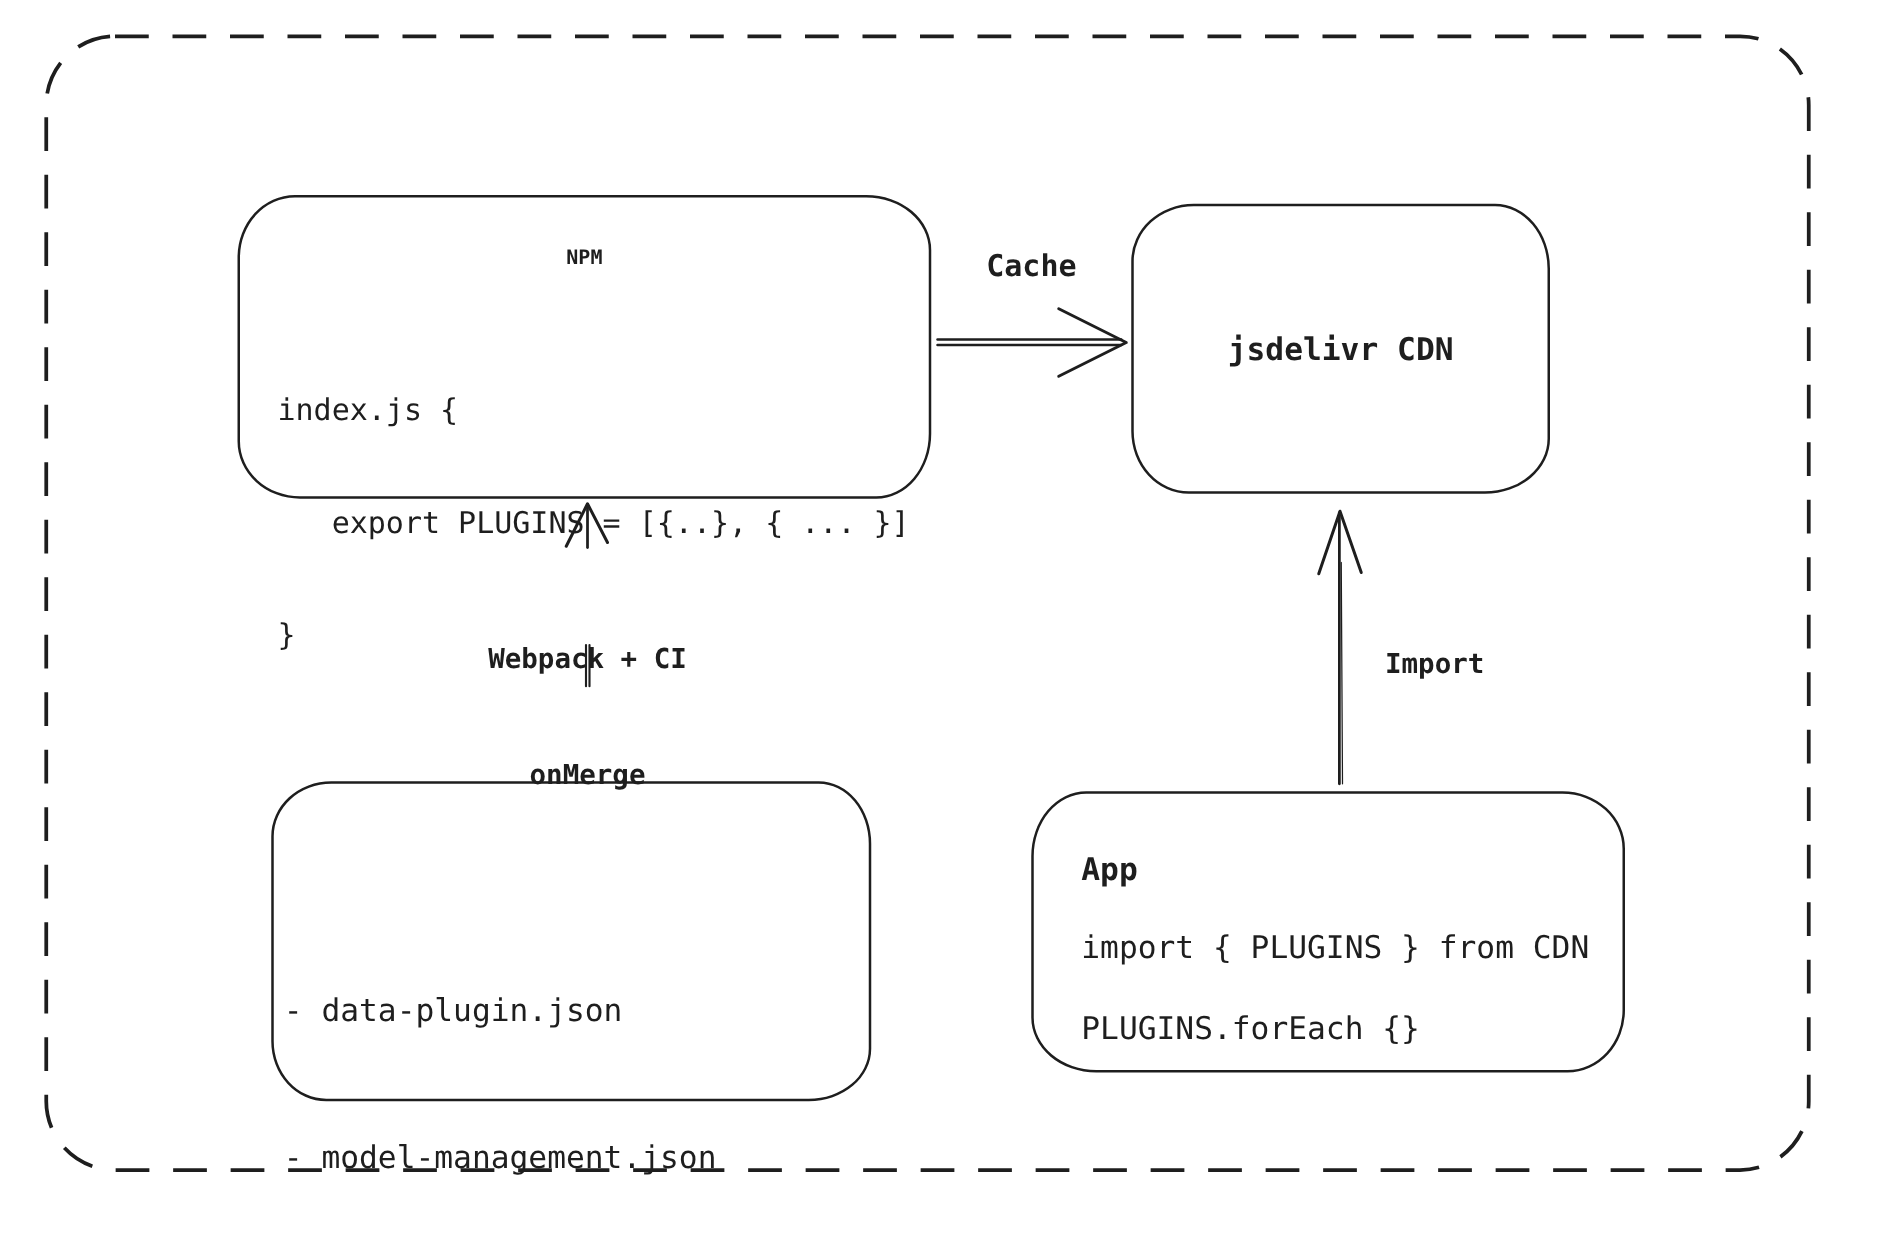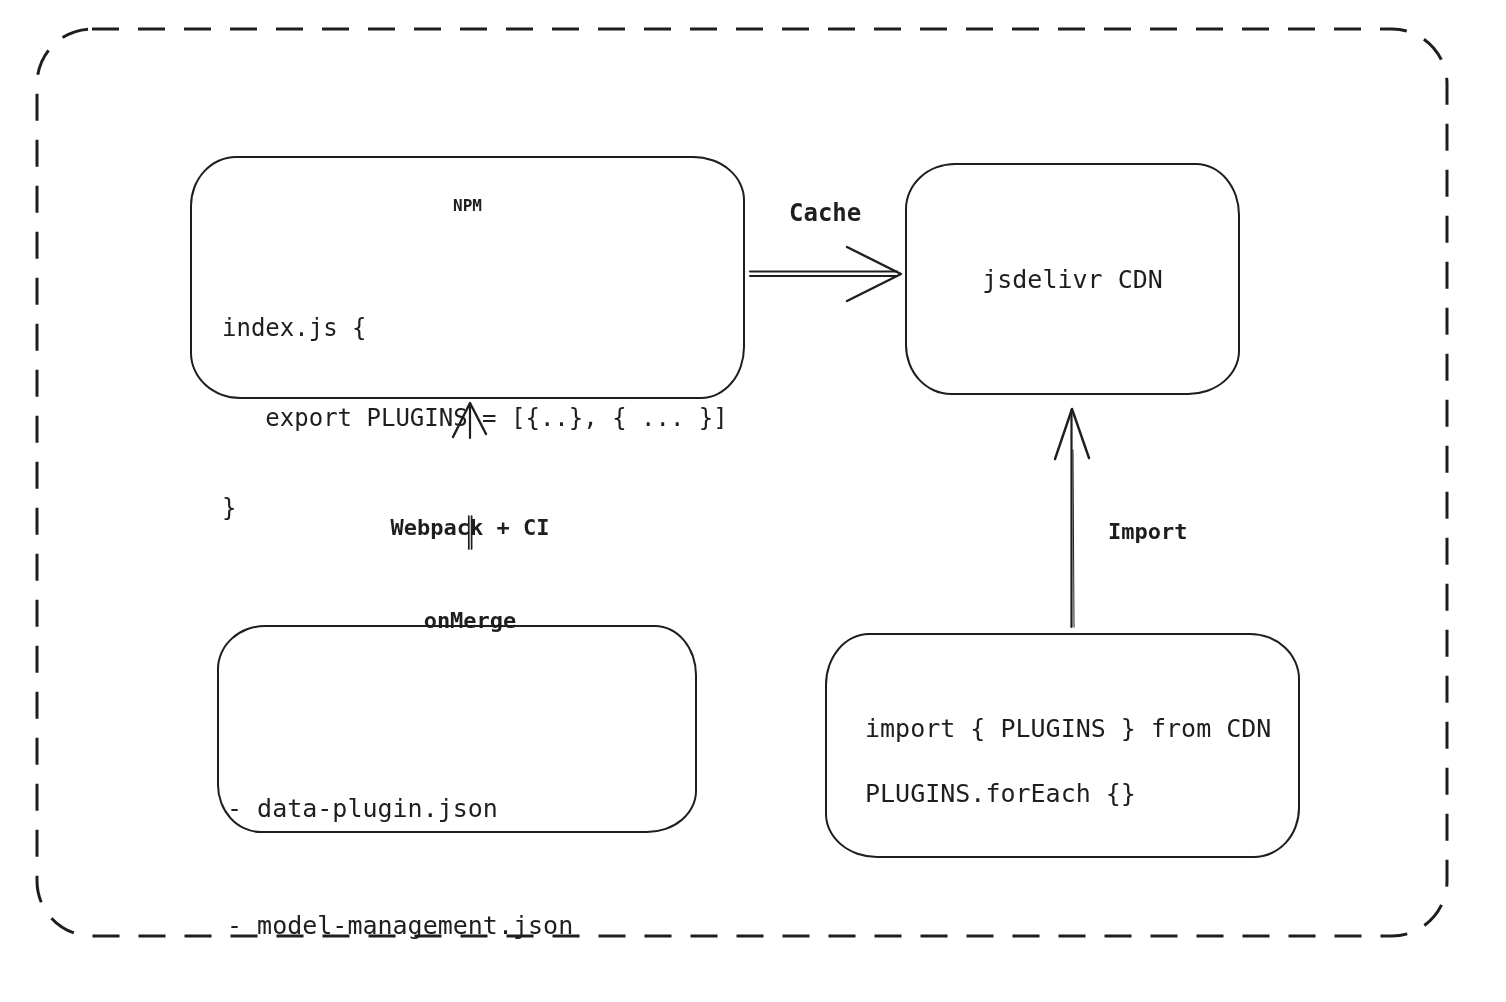--- a/index.html
+++ b/index.html
@@ -59,25 +59,25 @@
   .node-cdn {
     left: 905px; top: 163px;
     width: 335px; height: 232px;
     border-radius: 50px 44px 52px 46px / 46px 52px 44px 50px;
     display: flex;
     align-items: center;
     justify-content: center;
   }
   .node-cdn .box-title {
     font-size: 25px;
-    font-weight: 400;
+    font-weight: 700;
   }
   .node-repo {
     left: 217px; top: 625px;
-    width: 480px; height: 208px;
+    width: 480px; height: 256px;
     border-radius: 48px 42px 50px 44px / 44px 50px 42px 48px;
   }
   .node-repo .file-list {
     position: absolute;
     left: 8px; top: 84px;
     font-size: 25px;
     line-height: 39px;
     white-space: pre;
   }
   .repo-title {
@@ -169,20 +169,21 @@
   <div class="node node-repo">
     <div class="file-list">
       <div class="file-item">- data-plugin.json</div>
       <div class="file-item">- model-management.json</div>
       
     </div>
   </div>
 
   <div class="node node-app">
     <div class="app-body">
+      <div class="app-title">App</div>
       <div class="code-line app-import-line">import { PLUGINS } from CDN</div>
       <div class="code-line app-foreach-line">PLUGINS.forEach {}</div>
     </div>
   </div>
 
   <div class="edge-label cache-label">Cache</div>
 
   <div class="edge-label build-label">
     <div>Webpack + CI</div>
     <div>onMerge</div>

